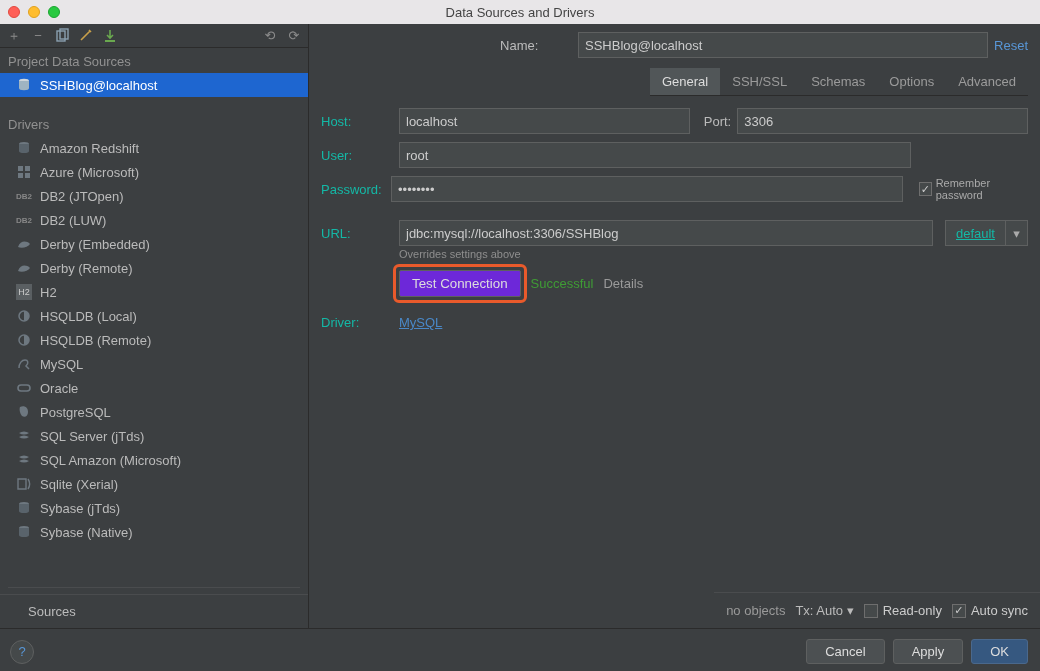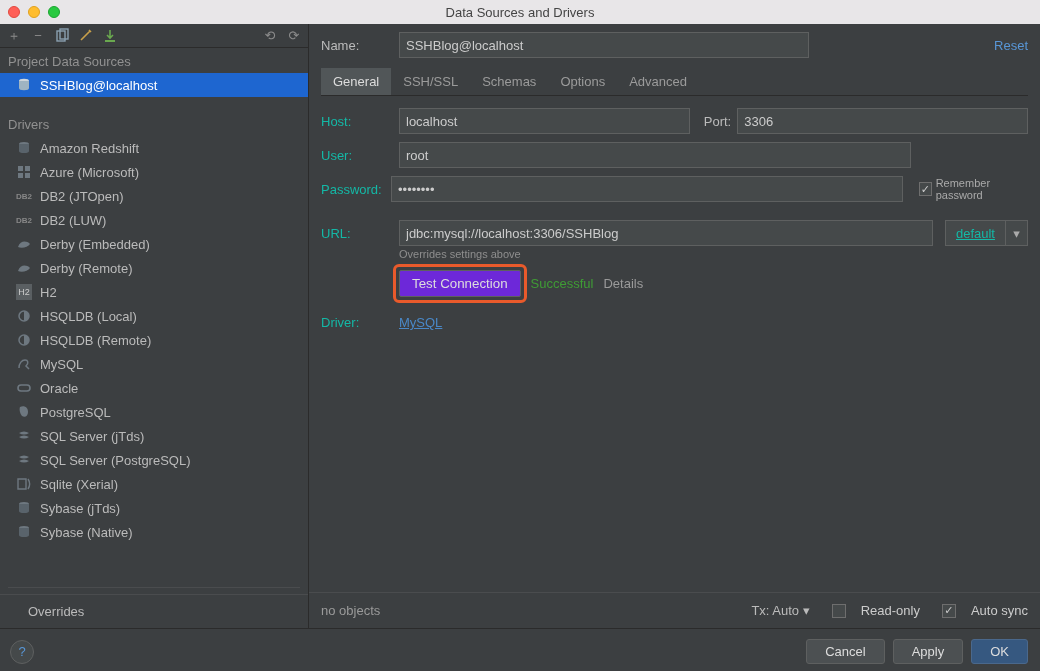--- a/index.html
+++ b/index.html
@@ -18,21 +18,21 @@
 .tb-icon { width: 16px; height: 16px; display:flex; align-items:center; justify-content:center; color:#8c8c8c; cursor:pointer; font-size:13px;}
 .section-hdr { padding: 6px 8px 4px 8px; color: #919191; font-size: 13px; }
 .tree-item { display: flex; align-items: center; height: 24px; padding: 0 10px 0 16px; gap: 8px; color: #bbbbbb; cursor:pointer;}
 .tree-item.selected { background: #1e66d0; color: #fff; }
 .icon { width: 16px; height: 16px; display:inline-flex; align-items:center; justify-content:center; color:#7f8b91; font-size:11px;}
 .icon svg { width:16px; height:16px; }
 .drivers-list .tree-item { padding-left:16px; }
 .divider { height:1px; background:#4a4c4e; margin: 6px 8px; }
 .sidebar-bottom { margin-top:auto; }
 .problems { display:flex; align-items:center; height:34px; padding-left:28px; color:#bbb; border-top:1px solid #4a4c4e;}
-.main { flex:1; display:flex; flex-direction:column; background:#3c3f41; border-left:1px solid #2b2b2b;}
+.main { flex:1; display:flex; flex-direction:column; background:#3c3f41; border-left:1px solid #2b2b2b;align-items:flex-end;}
 .row { display:flex; align-items:center; padding: 8px 12px 0 12px; gap: 6px; }
 .label { width: 72px; color:#bbb; }
 input.fld { background:#45494a; border:1px solid #5e6060; color:#ccc; height:26px; padding:0 6px; font-size:13px; outline:none; }
 .name-input { width: 410px; }
 .reset { margin-left:auto; color:#5896d6; cursor:pointer; }
 .tabs { display:flex; margin: 10px 12px 0 12px; border-bottom:1px solid #2b2b2b; }
 .tab { padding: 6px 12px; color:#9b9b9b; cursor:pointer; font-size:13px;}
 .tab.active { background:#515658; color:#ddd; }
 .form { padding: 4px 12px 0 12px; }
 .frow { display:flex; align-items:center; margin-top:8px; gap:6px; }
@@ -51,21 +51,21 @@
 .override { color:#8e8e8e; font-size:11px; margin-left:78px; margin-top:2px;}
 .test-row { margin-top:10px; display:flex; align-items:center; margin-left:78px; gap:10px;}
 .test-btn { background:#6d28d9; border:1px solid #5e6060; color:#ddd; padding:5px 12px; cursor:pointer; border-radius:2px;}
 .test-highlight { position:absolute; border:3px solid #e95a2b; border-radius:6px; pointer-events:none;}
 .success { color:#3f9c35; }
 .details { color:#9a9a9a; }
 .driver-link { color:#4a88c7; text-decoration:underline; cursor:pointer;}
 .bottom-bar { display:flex; align-items:center; padding: 10px 12px; border-top:1px solid #4a4c4e; margin-top:auto; gap:10px;}
 .no-objects { color:#9a9a9a; }
 .tx { color:#bbb; margin-left:auto; display:flex; align-items:center; gap:4px; cursor:pointer;}
-.chk-label { display:flex; align-items:center; gap:15px; color:#ccc;margin-left:12px;}
+.chk-label { display:flex; align-items:center; gap:5px; color:#ccc;}
 .buttons-row { display:flex; align-items:center; justify-content:flex-end; padding:10px 12px 10px 10px; gap:8px; border-top:1px solid #2b2b2b; background:#3c3f41;}
 .help { width:24px; height:24px; border:1px solid #5e6060; border-radius:50%; display:flex; align-items:center; justify-content:center; color:#5896d6; background:#45494a; margin-right:auto; cursor:pointer;}
 .btn { background:#4c5052; border:1px solid #5e6060; color:#ddd; padding:4px 18px; cursor:pointer; border-radius:3px; font-size:13px;}
 .btn.primary { background:#365880; border-color:#4a688c; }
 .test-wrap { position:relative; display:inline-block; }
 .test-wrap .test-highlight { left:-6px; top:-6px; right:-6px; bottom:-6px; }
 </style>
 </head>
 <body>
 
@@ -214,21 +214,21 @@
             </svg>
           </span>
           <span>SQL Server (jTds)</span>
         </div>
       <div class="tree-item">
           <span class="icon">
             <svg viewBox="0 0 16 16">
               <path d="M3 5 Q8 2 13 5 Q8 8 3 5 M3 9 Q8 6 13 9 Q8 12 3 9" fill="#6e7880"></path>
             </svg>
           </span>
-          <span>SQL Server (PostgreSQL)</span>
+          <span>SQL Amazon (Microsoft)</span>
         </div>
       <div class="tree-item">
           <span class="icon">
             <svg viewBox="0 0 16 16">
               <path d="M2 3 h8 v10 h-8 z M12 3 c2 3 2 7 0 10" fill="none" stroke="#6e7880" stroke-width="1.4"></path>
             </svg>
           </span>
           <span>Sqlite (Xerial)</span>
         </div>
       <div class="tree-item">
@@ -246,21 +246,21 @@
               <ellipse cx="8" cy="4" rx="5" ry="2" fill="#6e7880"></ellipse>
               <path d="M3 4v7a5 2 0 0 0 10 0V4" fill="#59636b"></path>
             </svg>
           </span>
           <span>Sybase (Native)</span>
         </div>
     </div>
     <div class="sidebar-bottom">
       <div class="divider"></div>
       <div class="problems">
-          <span>Overrides</span>
+          <span>Sources</span>
         </div>
     </div>
   </div>
 
   <div class="main">
     <div class="row">
       <span class="label">Name:</span>
       <input class="fld name-input" value="SSHBlog@localhost" style="">
       <span class="reset">Reset</span>
     </div>

